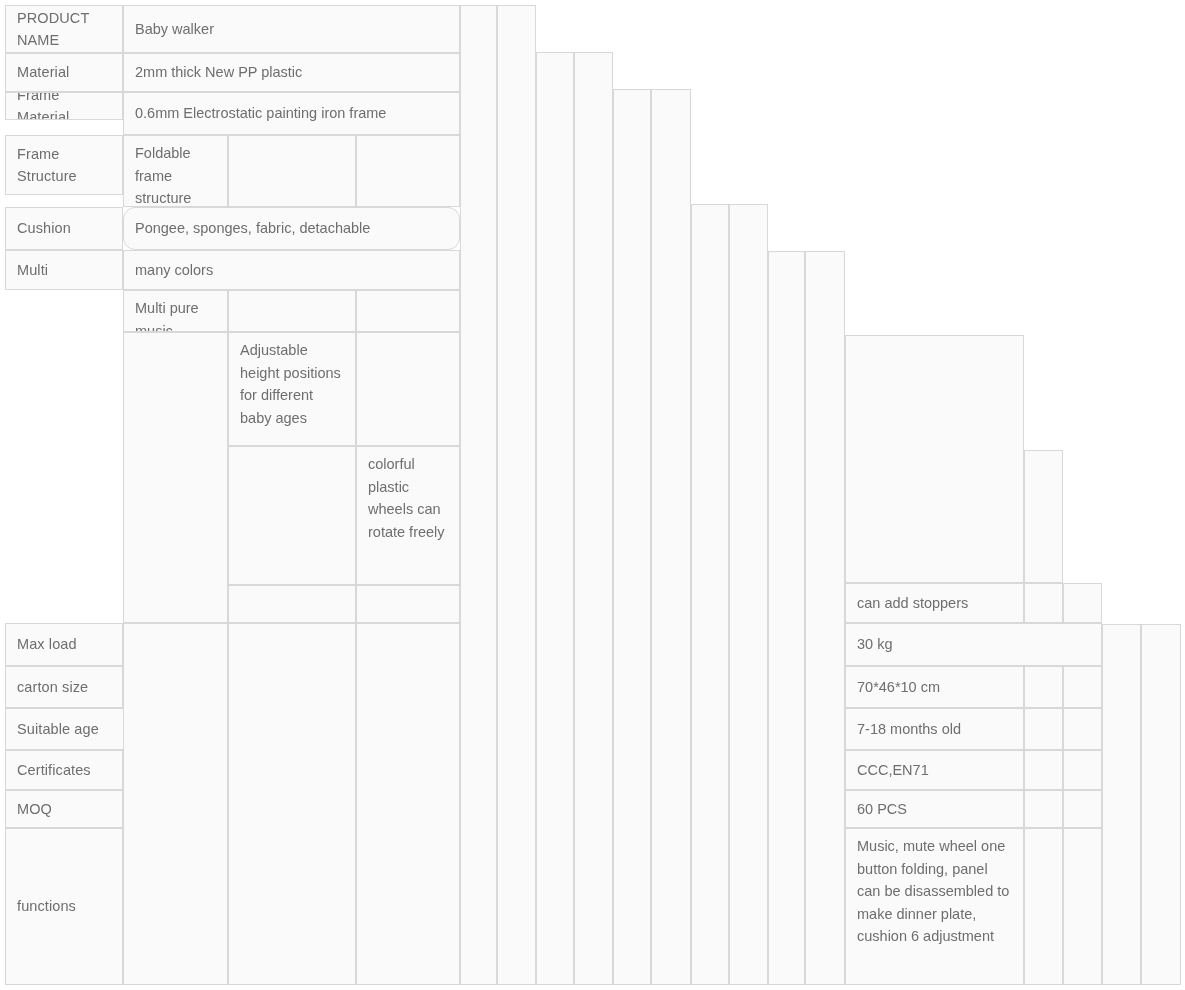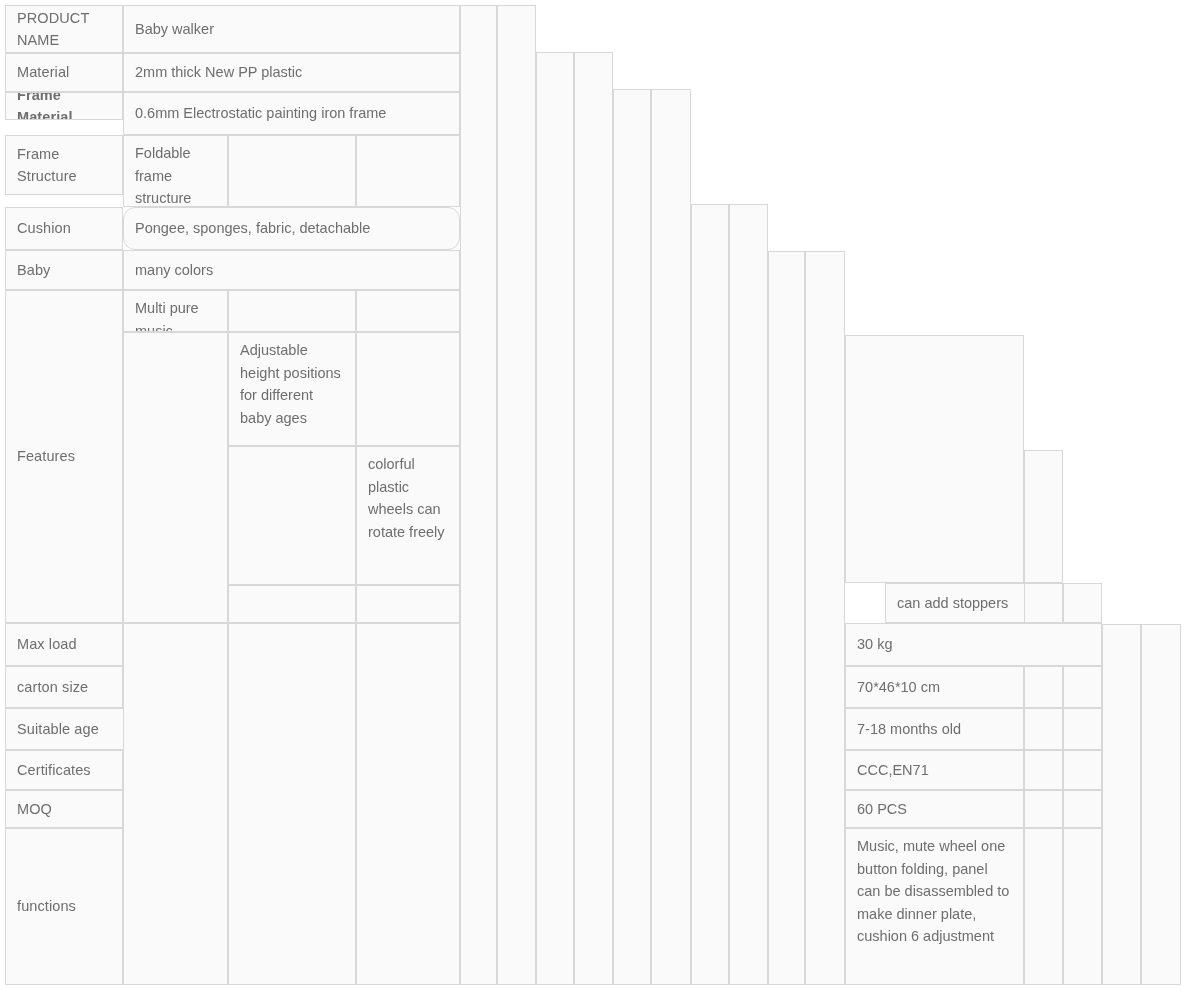--- a/index.html
+++ b/index.html
@@ -49,35 +49,34 @@
 <body>
 
 <div id="spec-root">
 
   <div class="cell label" style="left:5px;  top:5px;   width:118px; height:48px;">PRODUCT NAME</div>
   <div class="cell" style="left:123px;top:5px;   width:337px; height:48px;">Baby walker</div>
 
   <div class="cell label" style="left:5px;  top:53px;  width:118px; height:39px;">Material</div>
   <div class="cell" style="left:123px;top:53px;  width:337px; height:39px;">2mm thick New PP plastic</div>
 
-  <div class="cell label" style="left:5px;  top:92px;  width:118px; height:28px;font-weight:bold;">Frame Material</div>
+  <div class="cell label" style="left:5px;  top:92px;  width:118px; height:28px;">Frame Material</div>
   <div class="cell" style="left:123px;top:92px;  width:337px; height:43px;">0.6mm Electrostatic painting iron frame</div>
 
   <div class="cell label" style="left:5px;  top:135px; width:118px; height:60px;">Frame Structure</div>
   <div class="cell top" style="left:123px;top:135px; width:105px; height:72px;">Foldable frame structure</div>
   <div class="cell blank" style="left:228px;top:135px; width:128px; height:72px;"></div>
   <div class="cell blank" style="left:356px;top:135px; width:104px; height:72px;"></div>
 
   <div class="cell label" style="left:5px;  top:207px; width:118px; height:43px;">Cushion</div>
   <div class="cell" style="left:123px;top:207px; width:337px; height:43px;border-radius:12px;">Pongee, sponges, fabric, detachable</div>
 
-  <div class="cell label" style="left:5px;  top:250px; width:118px; height:40px;">Baby</div>
+  <div class="cell label" style="left:5px;  top:250px; width:118px; height:40px;">Multi</div>
   <div class="cell" style="left:123px;top:250px; width:337px; height:40px;">many colors</div>
 
-  <div class="cell label" style="left:5px;  top:290px; width:118px; height:333px;">Features</div>
 
   <div class="cell top" style="left:123px;top:290px; width:105px; height:42px;">Multi pure music</div>
   <div class="cell blank" style="left:228px;top:290px; width:128px; height:42px;"></div>
   <div class="cell blank" style="left:356px;top:290px; width:104px; height:42px;"></div>
 
   <div class="cell blank" style="left:123px;top:332px; width:105px; height:291px;"></div>
   <div class="cell top" style="left:228px;top:332px; width:128px; height:114px;">Adjustable height positions for different baby ages</div>
   <div class="cell blank" style="left:356px;top:332px; width:104px; height:114px;"></div>
 
   <div class="cell blank" style="left:228px;top:446px; width:128px; height:139px;"></div>
@@ -109,21 +108,21 @@
   <div class="cell blank" style="left:613px;top:89px;  width:38px;  height:896px;"></div>
   <div class="cell blank" style="left:651px;top:89px;  width:40px;  height:896px;"></div>
   <div class="cell blank" style="left:691px;top:204px; width:38px;  height:781px;"></div>
   <div class="cell blank" style="left:729px;top:204px; width:39px;  height:781px;"></div>
   <div class="cell blank" style="left:768px;top:251px; width:37px;  height:734px;"></div>
   <div class="cell blank" style="left:805px;top:251px; width:40px;  height:734px;"></div>
 
   <div class="cell blank" style="left:845px;top:335px; width:179px; height:248px;"></div>
   <div class="cell blank" style="left:1024px;top:450px;width:39px;  height:133px;"></div>
 
-  <div class="cell" style="left:845px;top:583px; width:179px; height:40px;margin-left:40px;">can add stoppers</div>
+  <div class="cell" style="left:845px;top:583px; width:179px; height:40px;">can add stoppers</div>
   <div class="cell blank" style="left:1024px;top:583px;width:39px;  height:40px;"></div>
   <div class="cell blank" style="left:1063px;top:583px;width:39px;  height:40px;"></div>
 
   <div class="cell" style="left:845px;top:623px; width:257px; height:43px;">30 kg</div>
   <div class="cell" style="left:845px;top:666px; width:179px; height:42px;">70*46*10 cm</div>
   <div class="cell blank" style="left:1024px;top:666px;width:39px;  height:42px;"></div>
   <div class="cell blank" style="left:1063px;top:666px;width:39px;  height:42px;"></div>
 
   <div class="cell" style="left:845px;top:708px; width:179px; height:42px;">7-18 months old</div>
   <div class="cell blank" style="left:1024px;top:708px;width:39px;  height:42px;"></div>

